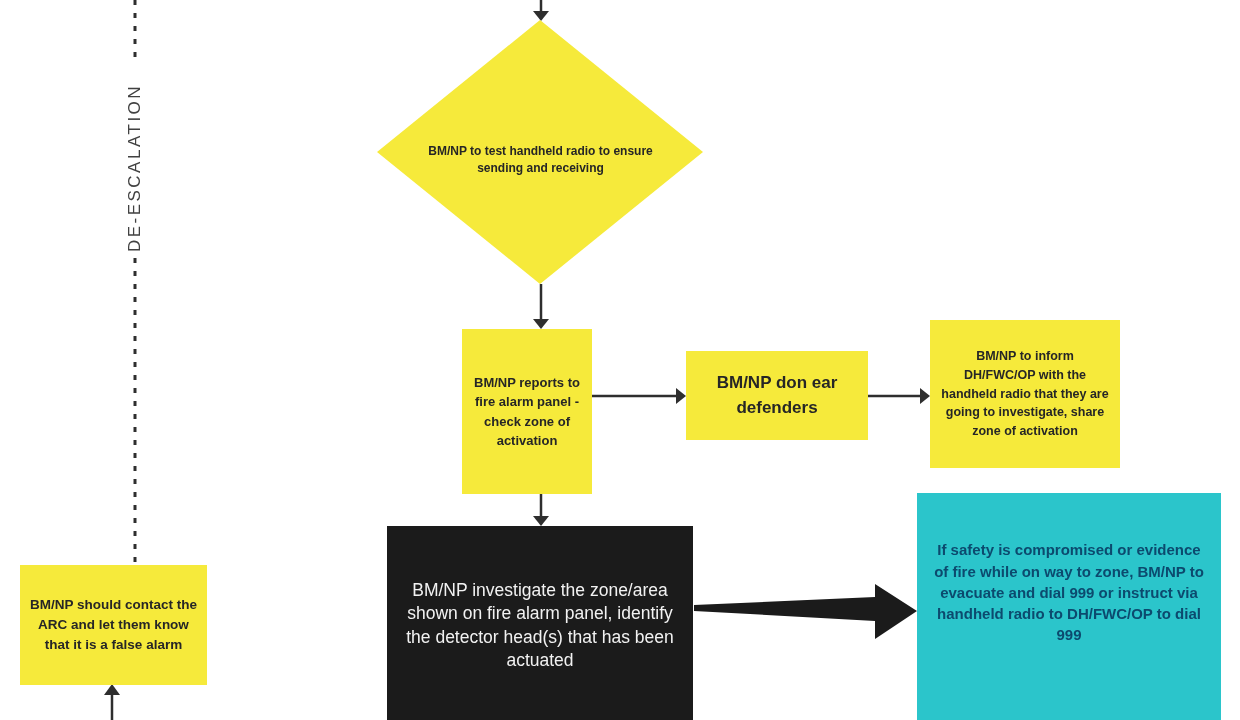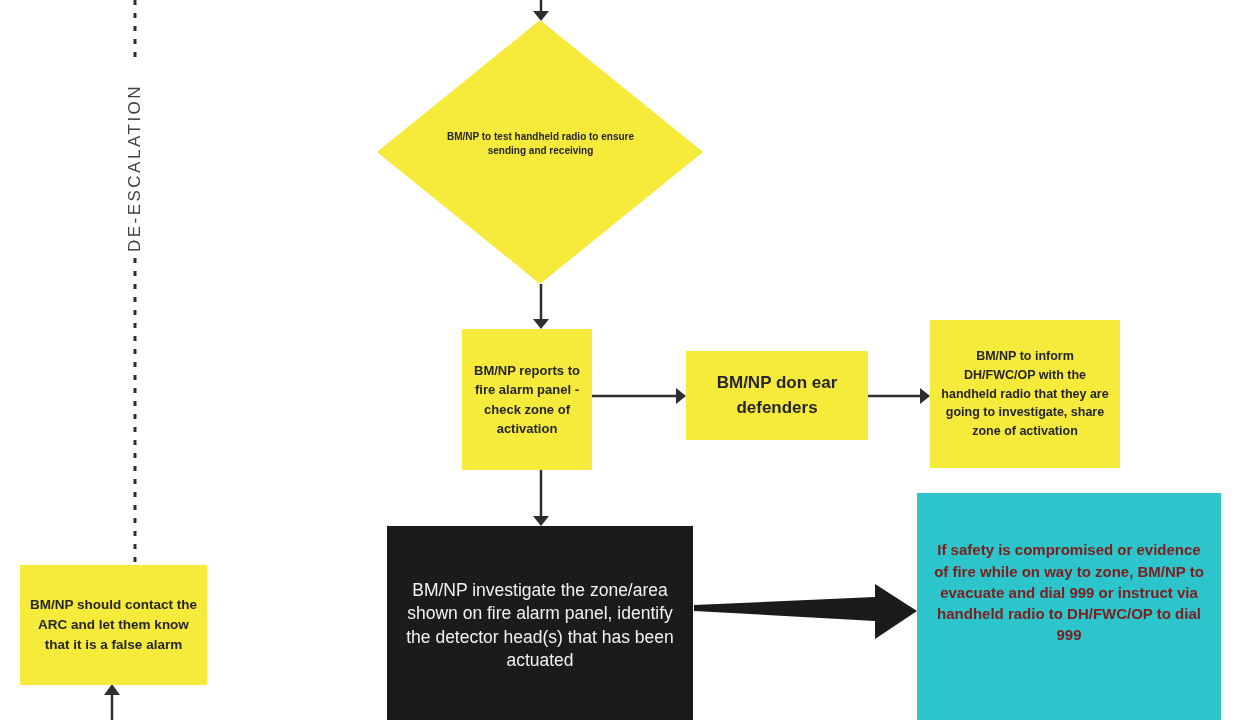--- a/index.html
+++ b/index.html
@@ -6,22 +6,22 @@
   .canvas {
     position:relative; width:1240px; height:720px; background:#ffffff;
     font-family:"Liberation Sans", sans-serif; overflow:hidden;
   }
   .svg-layer { position:absolute; left:0; top:0; width:1240px; height:720px; }
   .node {
     position:absolute; display:flex; align-items:center; justify-content:center;
     text-align:center; box-sizing:border-box; white-space:pre-line;
   }
   .proc { font-weight:bold; color:#262626; }
-  .node-reports   { left:462px; top:329px; width:130px; height:141px; font-size:13px;   line-height:1.5;  padding:4px; }
-  .node-diamond-label { left:428px; top:88px;  width:225px; height:112px; font-size:10px; line-height:1.42; font-weight:bold; color:#262626; }
+  .node-reports   { left:462px; top:329px; width:130px; height:165px; font-size:13px;   line-height:1.5;  padding:4px; }
+  .node-diamond-label { left:428px; top:104px;  width:225px; height:112px; font-size:12px; line-height:1.42; font-weight:bold; color:#262626; }
   .node-ear       { left:686px; top:351px; width:182px; height:89px;  font-size:17px; line-height:1.45; padding:4px; }
   .node-inform    { left:930px; top:320px; width:190px; height:148px; font-size:12.5px; line-height:1.5;  padding:10px; }
   .node-dark      { left:387px; top:526px; width:306px; height:199px; font-size:17.5px; line-height:1.32; color:#f2f2f2; padding:8px; }
   .node-alert     { left:917px; top:493px; width:304px; height:227px; font-size:15px;   line-height:1.42; font-weight:bold; padding:0 12px 28px 12px; }
   .node-arc       { left:20px;  top:565px; width:187px; height:120px; font-size:13.5px; line-height:1.5;  padding:4px; }
   .lane-label {
     position:absolute; left:40px; top:155px; width:190px; height:26px;
     transform:rotate(-90deg); transform-origin:center center;
     font-size:17px; letter-spacing:2.5px; color:#414141; text-align:center;
     display:flex; align-items:center; justify-content:center;
@@ -84,17 +84,17 @@
   <div class="node node-diamond-label">BM/NP to test handheld radio to ensure sending and receiving</div>
 
   <div class="node proc node-reports" style="background: rgb(246, 234, 59);">BM/NP reports to fire alarm panel - check zone of activation</div>
 
   <div class="node proc node-ear" style="background: rgb(246, 234, 59);">BM/NP don ear defenders</div>
 
   <div class="node proc node-inform" style="background: rgb(246, 234, 59);">BM/NP to inform DH/FWC/OP with the handheld radio that they are going to investigate,  share zone of activation</div>
 
   <div class="node node-dark" style="background: rgb(27, 27, 27);">BM/NP investigate the zone/area shown on  fire alarm panel, identify the detector head(s) that has been actuated</div>
 
-  <div class="node node-alert" style="background: rgb(43, 197, 203); color: #7f1d1d;">If safety is compromised or evidence of fire while on way to zone, BM/NP to evacuate and dial 999 or instruct via handheld radio to DH/FWC/OP to dial 999</div>
+  <div class="node node-alert" style="background: rgb(43, 197, 203); color: #0c4a6e;">If safety is compromised or evidence of fire while on way to zone, BM/NP to evacuate and dial 999 or instruct via handheld radio to DH/FWC/OP to dial 999</div>
 
   <div class="node proc node-arc" style="background: rgb(246, 234, 59);">BM/NP should contact the ARC and let them know that it is a false alarm</div>
 
 </div>
 
 </body></html>

